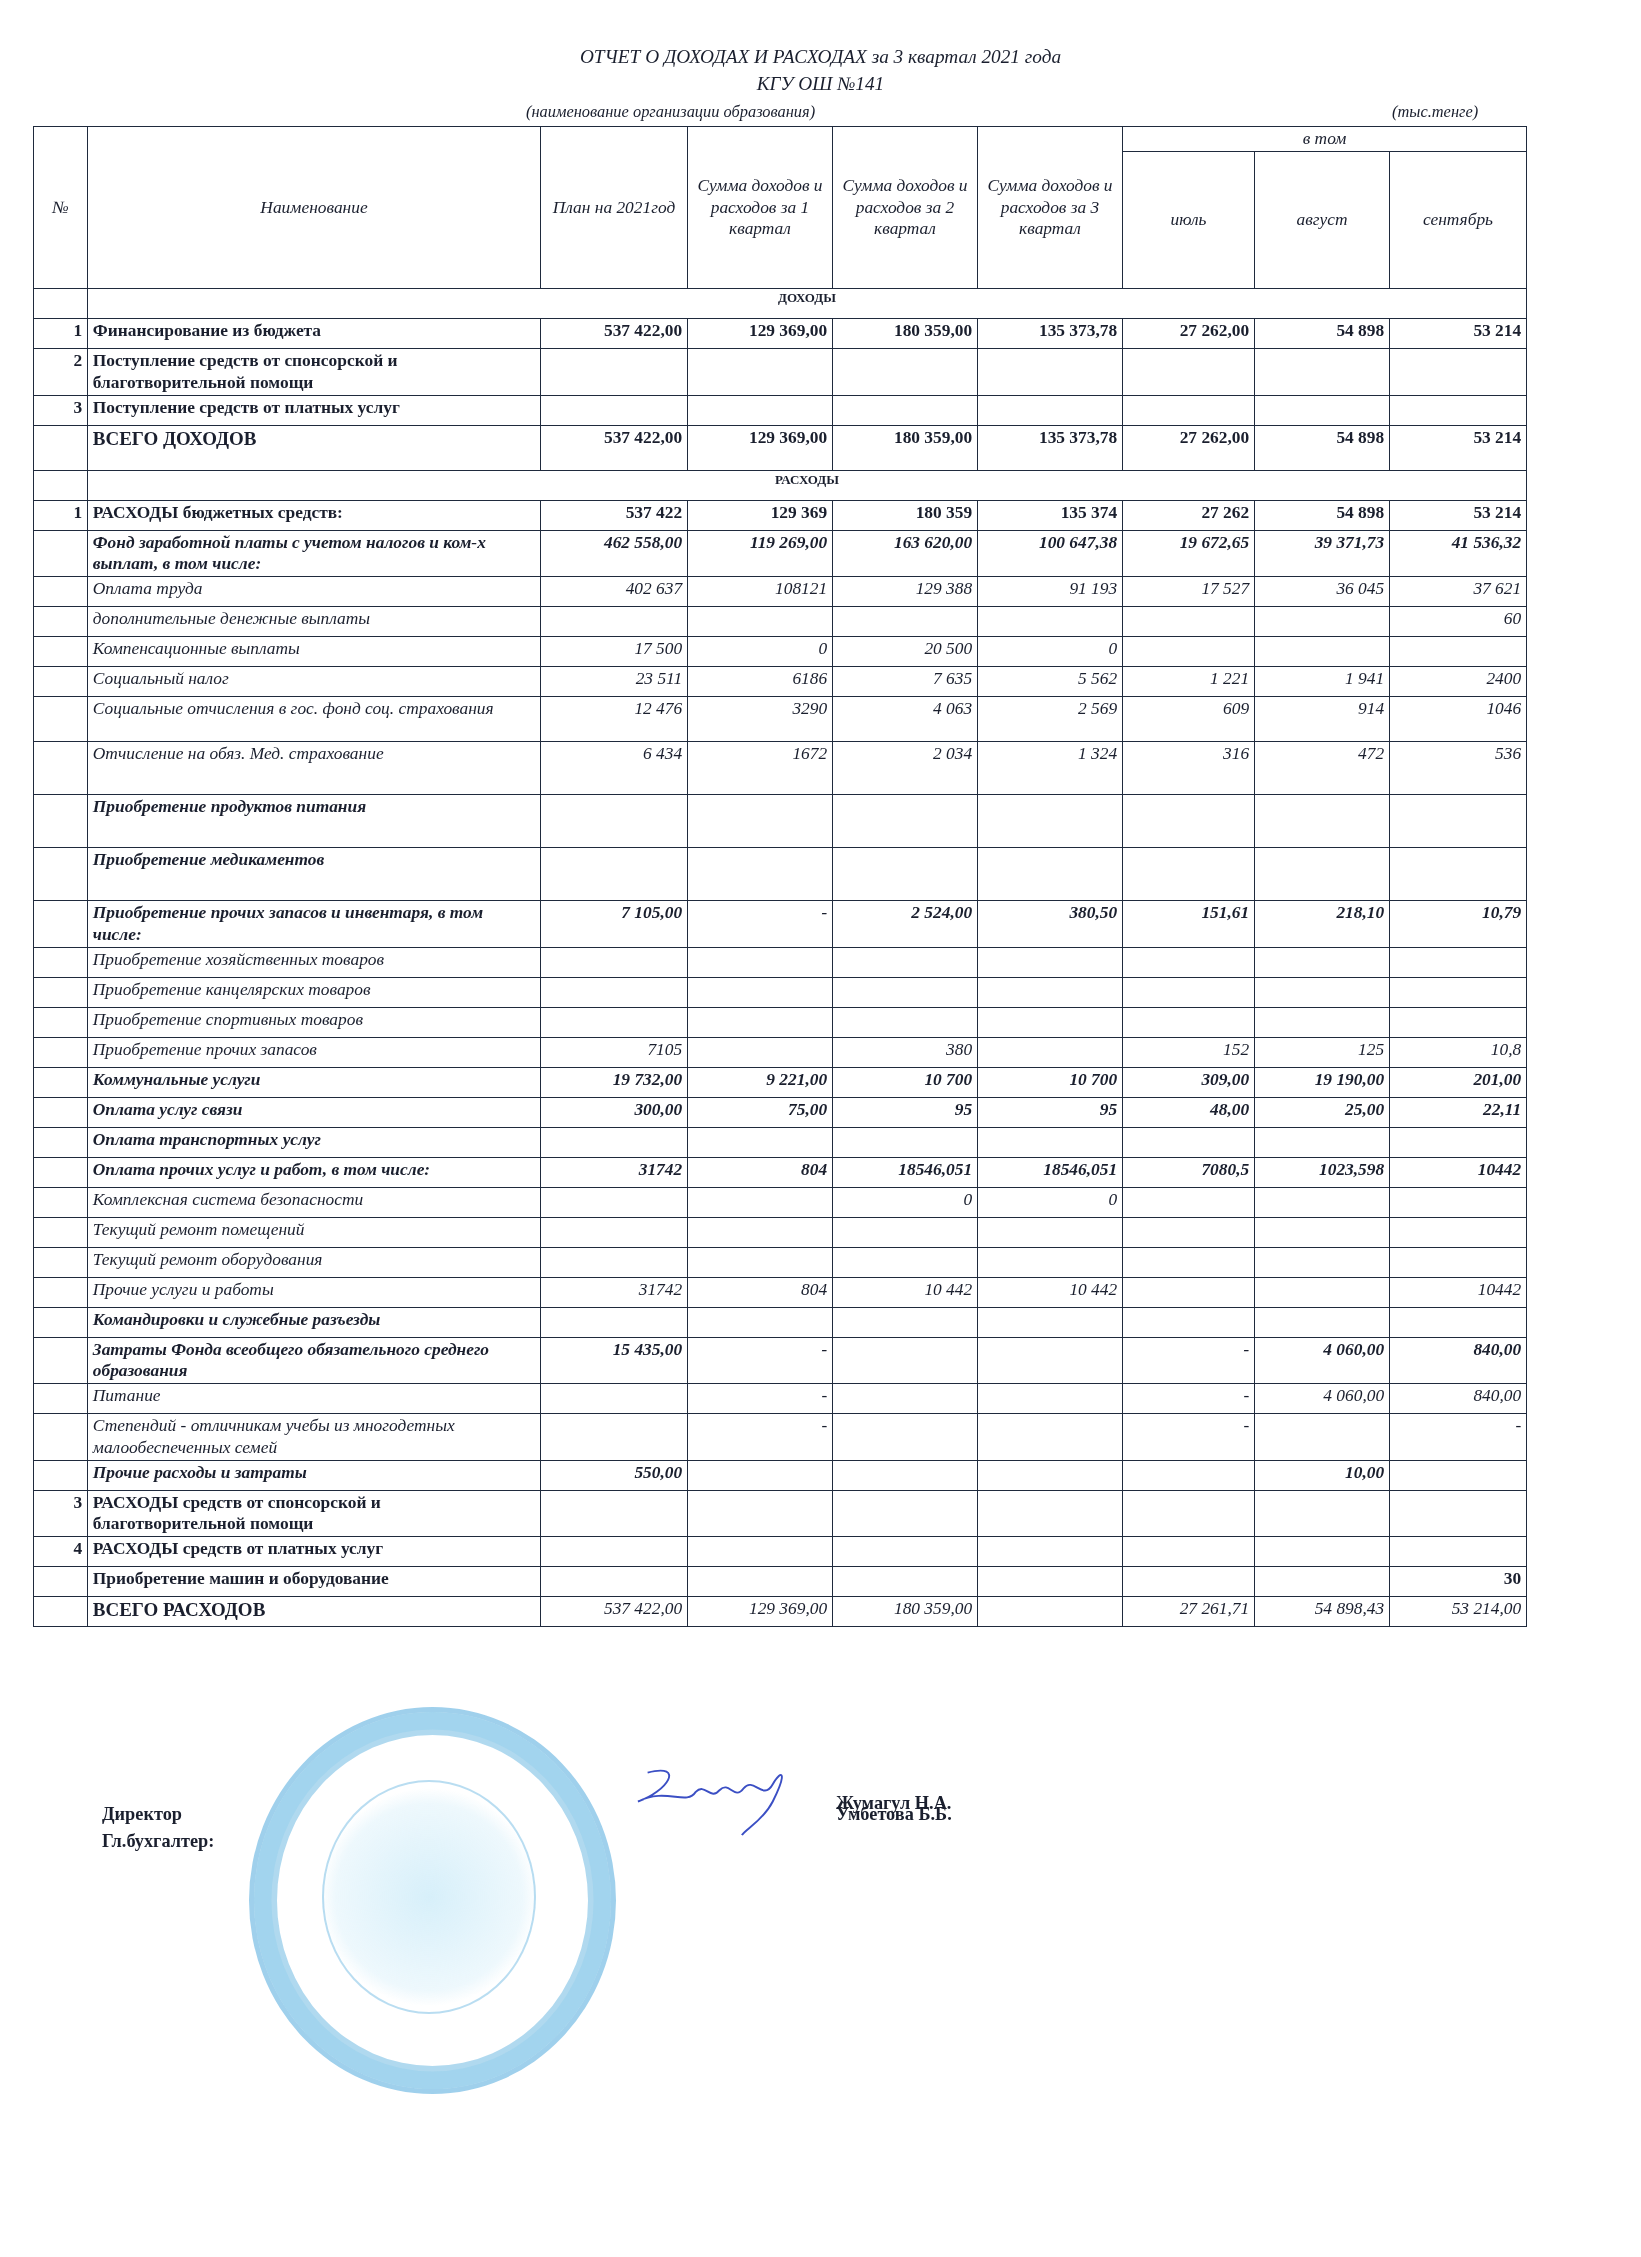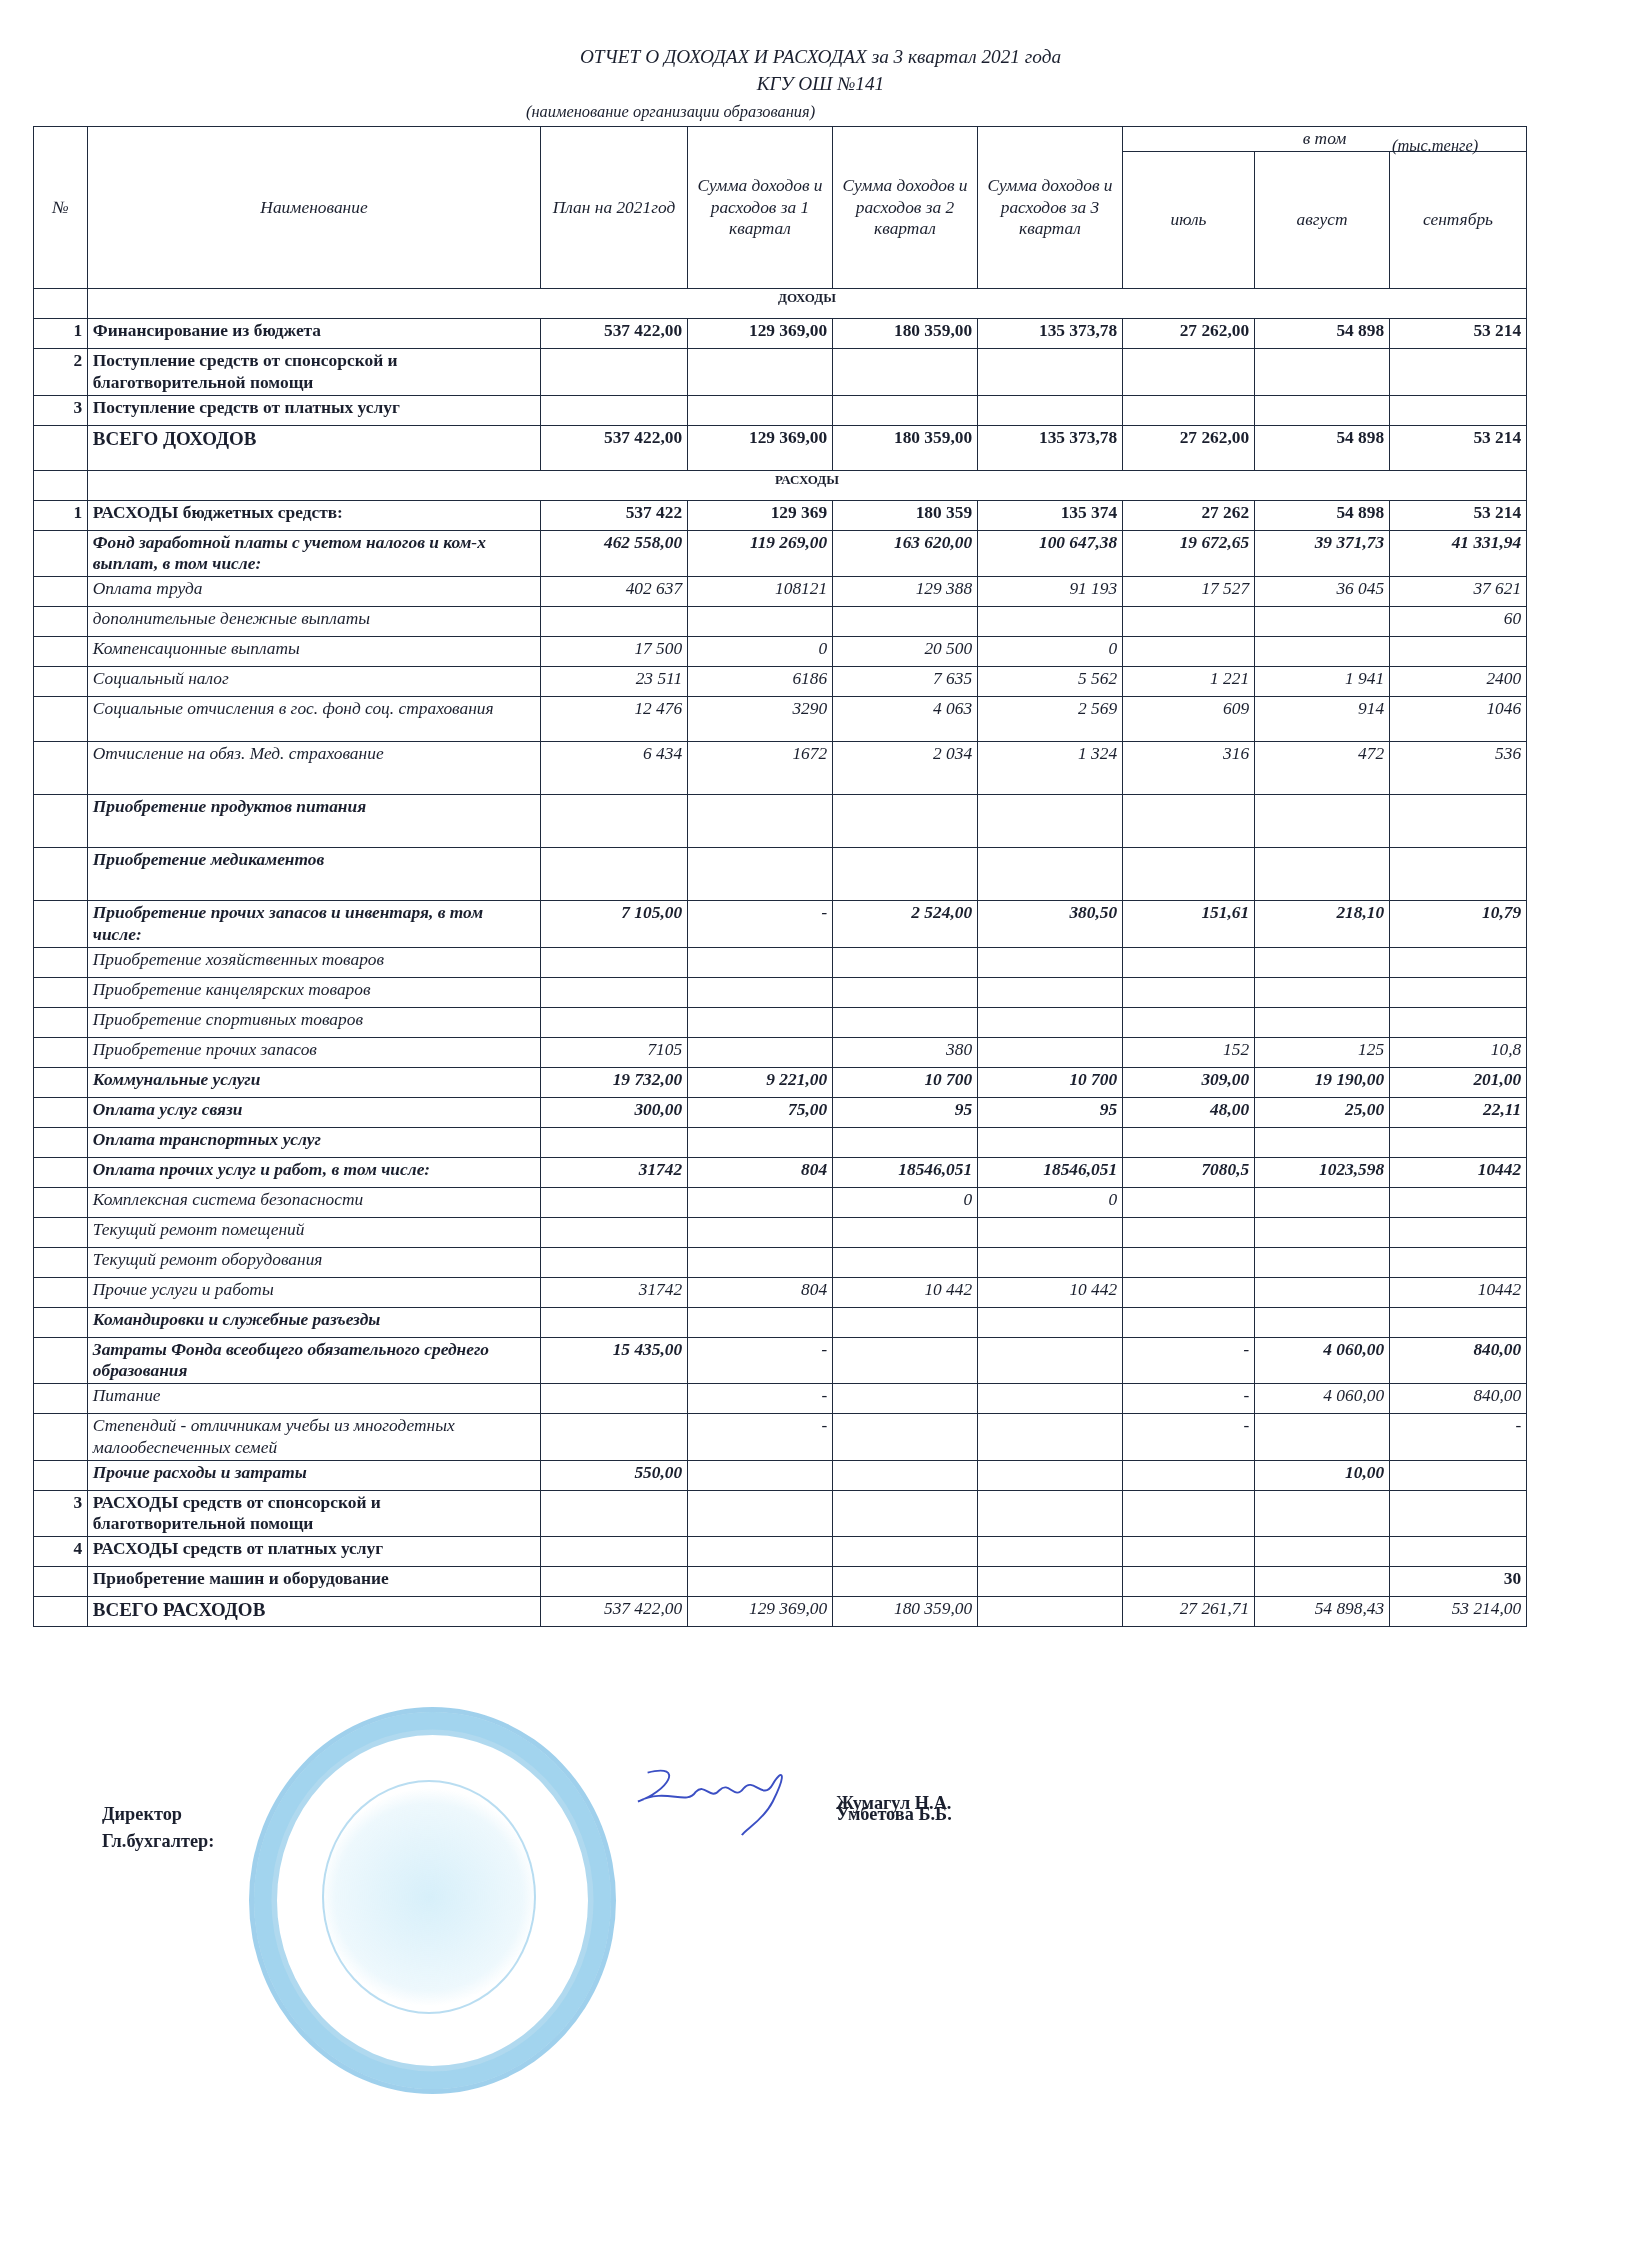--- a/index.html
+++ b/index.html
@@ -4,21 +4,21 @@
 <style>
   html, body { margin: 0; padding: 0; background: #ffffff; }
   body {
     width: 1641px; height: 2257px; position: relative; overflow: hidden;
     font-family: "Liberation Serif", "DejaVu Serif", serif; color: #1a1f2e;
   }
   .title { position: absolute; left: 0; width: 1641px; text-align: center; font-style: italic; font-size: 19.3px; }
   .t1 { top: 46px; }
   .t2 { top: 73px; }
   .subtitle { position: absolute; top: 102px; left: 526px; font-style: italic; font-size: 16.4px; }
-  .units { position: absolute; top: 102px; left: 1392px; font-style: italic; font-size: 16.4px; margin-top: 34px; }
+  .units { position: absolute; top: 102px; left: 1392px; font-style: italic; font-size: 16.4px; }
 
   table.report {
     position: absolute; left: 33px; top: 126px; width: 1358px;
     border-collapse: collapse; table-layout: fixed; font-size: 17.4px;
   }
   table.report td, table.report th {
     border: 1.9px solid #1f2a3d; padding: 1px 4.8px; vertical-align: top; line-height: 1.25;
     overflow: hidden;
   }
   table.report th { font-weight: normal; font-style: italic; text-align: center; vertical-align: middle; font-size: 17.4px; }
@@ -152,21 +152,21 @@
       </tr>
       <tr class="bolditalic h2">
         <td class="n"></td>
         <td class="name">Фонд заработной платы с учетом налогов и ком-х выплат, в том числе:</td>
         <td class="v">462 558,00</td>
         <td class="v">119 269,00</td>
         <td class="v">163 620,00</td>
         <td class="v">100 647,38</td>
         <td class="v">19 672,65</td>
         <td class="v">39 371,73</td>
-        <td class="v">41 331,94</td>
+        <td class="v">41 536,32</td>
       </tr>
       <tr class="italic h1">
         <td class="n"></td>
         <td class="name">Оплата труда</td>
         <td class="v">402 637</td>
         <td class="v">108121</td>
         <td class="v">129 388</td>
         <td class="v">91 193</td>
         <td class="v">17 527</td>
         <td class="v">36 045</td>

